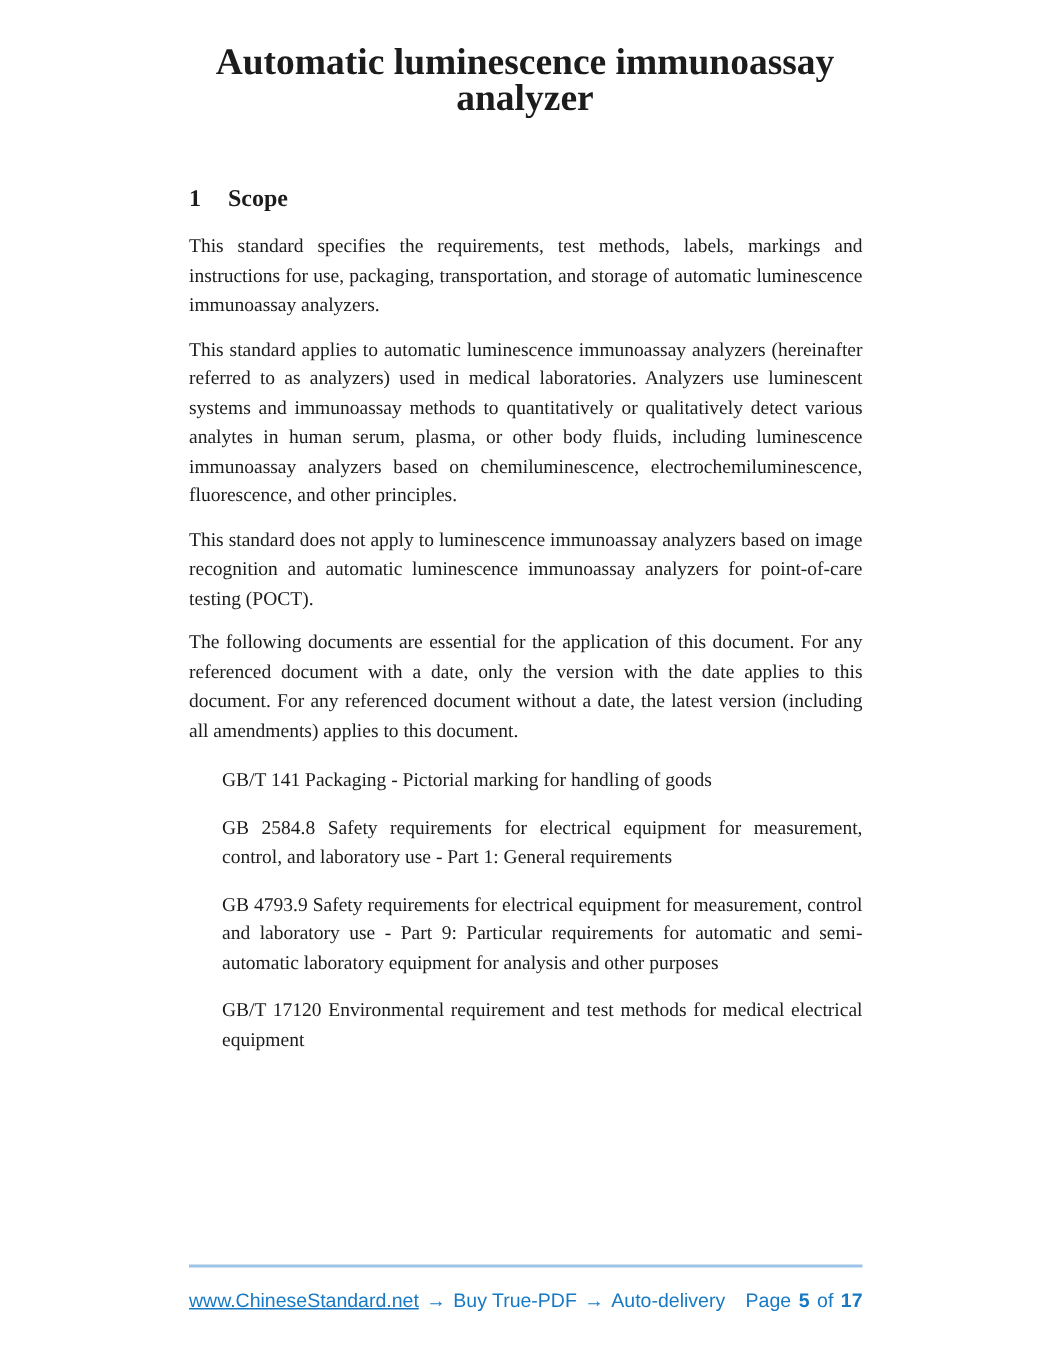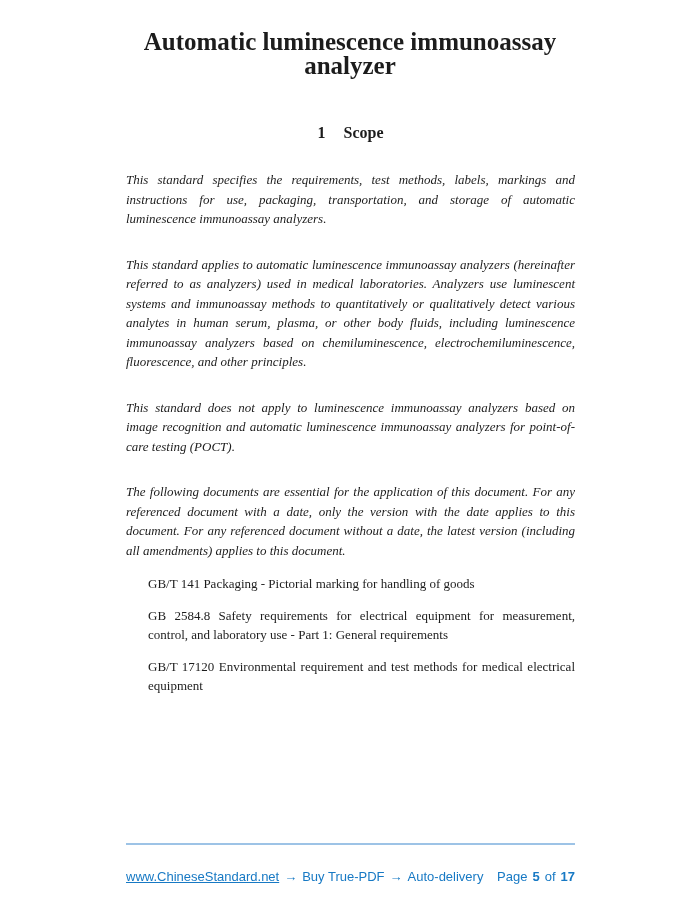--- a/index.html
+++ b/index.html
@@ -40,48 +40,47 @@
   }
 
   
   .content { padding: 0 125px 0 126px; }
 
   h2.section-heading {
     font-size: 16px;
     font-weight: bold;
     line-height: 22px;
   }
-  h2.first-section { margin-top: 44px; text-align: center; }
+  h2.first-section { margin-top: 44px; }
   h2.later-section { margin-top: 26px; }
   .section-number { display: inline-block; margin-right: 18px; }
 
   p.body-par {
-    margin-top: 26px;
+    margin-top: 10px;
     font-size: 13px;
     line-height: 19.5px;
     text-align: justify;
-    font-style: italic;
   }
   p.reference {
     margin-top: 12px;
     padding-left: 22px;
     font-size: 13px;
     line-height: 19.5px;
     text-align: justify;
   }
   p.first-ref { margin-top: 14px; }
 
   
   .footer {
     position: absolute;
     left: 126px;
     right: 125px;
     top: 843px;
     border-top: 2px solid #9dc3e6;
-    padding-top: 24px;
+    padding-top: 14px;
     display: flex;
     justify-content: space-between;
     align-items: baseline;
     font-family: "Liberation Sans", "DejaVu Sans", sans-serif;
     font-size: 13px;
     color: #1779c4;
     white-space: nowrap;
   }
   .footer-left { display: inline-flex; gap: 5px; align-items: baseline; }
   .site-link {
@@ -108,20 +107,21 @@
 
     <p class="body-par">This standard specifies the requirements, test methods, labels, markings and instructions for use, packaging, transportation, and storage of automatic luminescence immunoassay analyzers.</p>
     <p class="body-par">This standard applies to automatic luminescence immunoassay analyzers (hereinafter referred to as analyzers) used in medical laboratories. Analyzers use luminescent systems and immunoassay methods to quantitatively or qualitatively detect various analytes in human serum, plasma, or other body fluids, including luminescence immunoassay analyzers based on chemiluminescence, electrochemiluminescence, fluorescence, and other principles.</p>
     <p class="body-par">This standard does not apply to luminescence immunoassay analyzers based on image recognition and automatic luminescence immunoassay analyzers for point-of-care testing (POCT).</p>
 
 
     <p class="body-par">The following documents are essential for the application of this document. For any referenced document with a date, only the version with the date applies to this document. For any referenced document without a date, the latest version (including all amendments) applies to this document.</p>
 
     <p class="reference first-ref">GB/T 141 Packaging - Pictorial marking for handling of goods</p>
     <p class="reference">GB 2584.8 Safety requirements for electrical equipment for measurement, control, and laboratory use - Part 1: General requirements</p>
+    <p class="reference">GB 4793.9 Safety requirements for electrical equipment for measurement, control and laboratory use - Part 9: Particular requirements for automatic and semi-automatic laboratory equipment for analysis and other purposes</p>
     <p class="reference">GB/T 17120 Environmental requirement and test methods for medical electrical equipment</p>
 
   </div>
 
   <div class="footer">
     <span class="footer-left">
       <span class="site-link">www.ChineseStandard.net</span>
       <span>→</span>
       <span>Buy True-PDF</span>
       <span>→</span>

